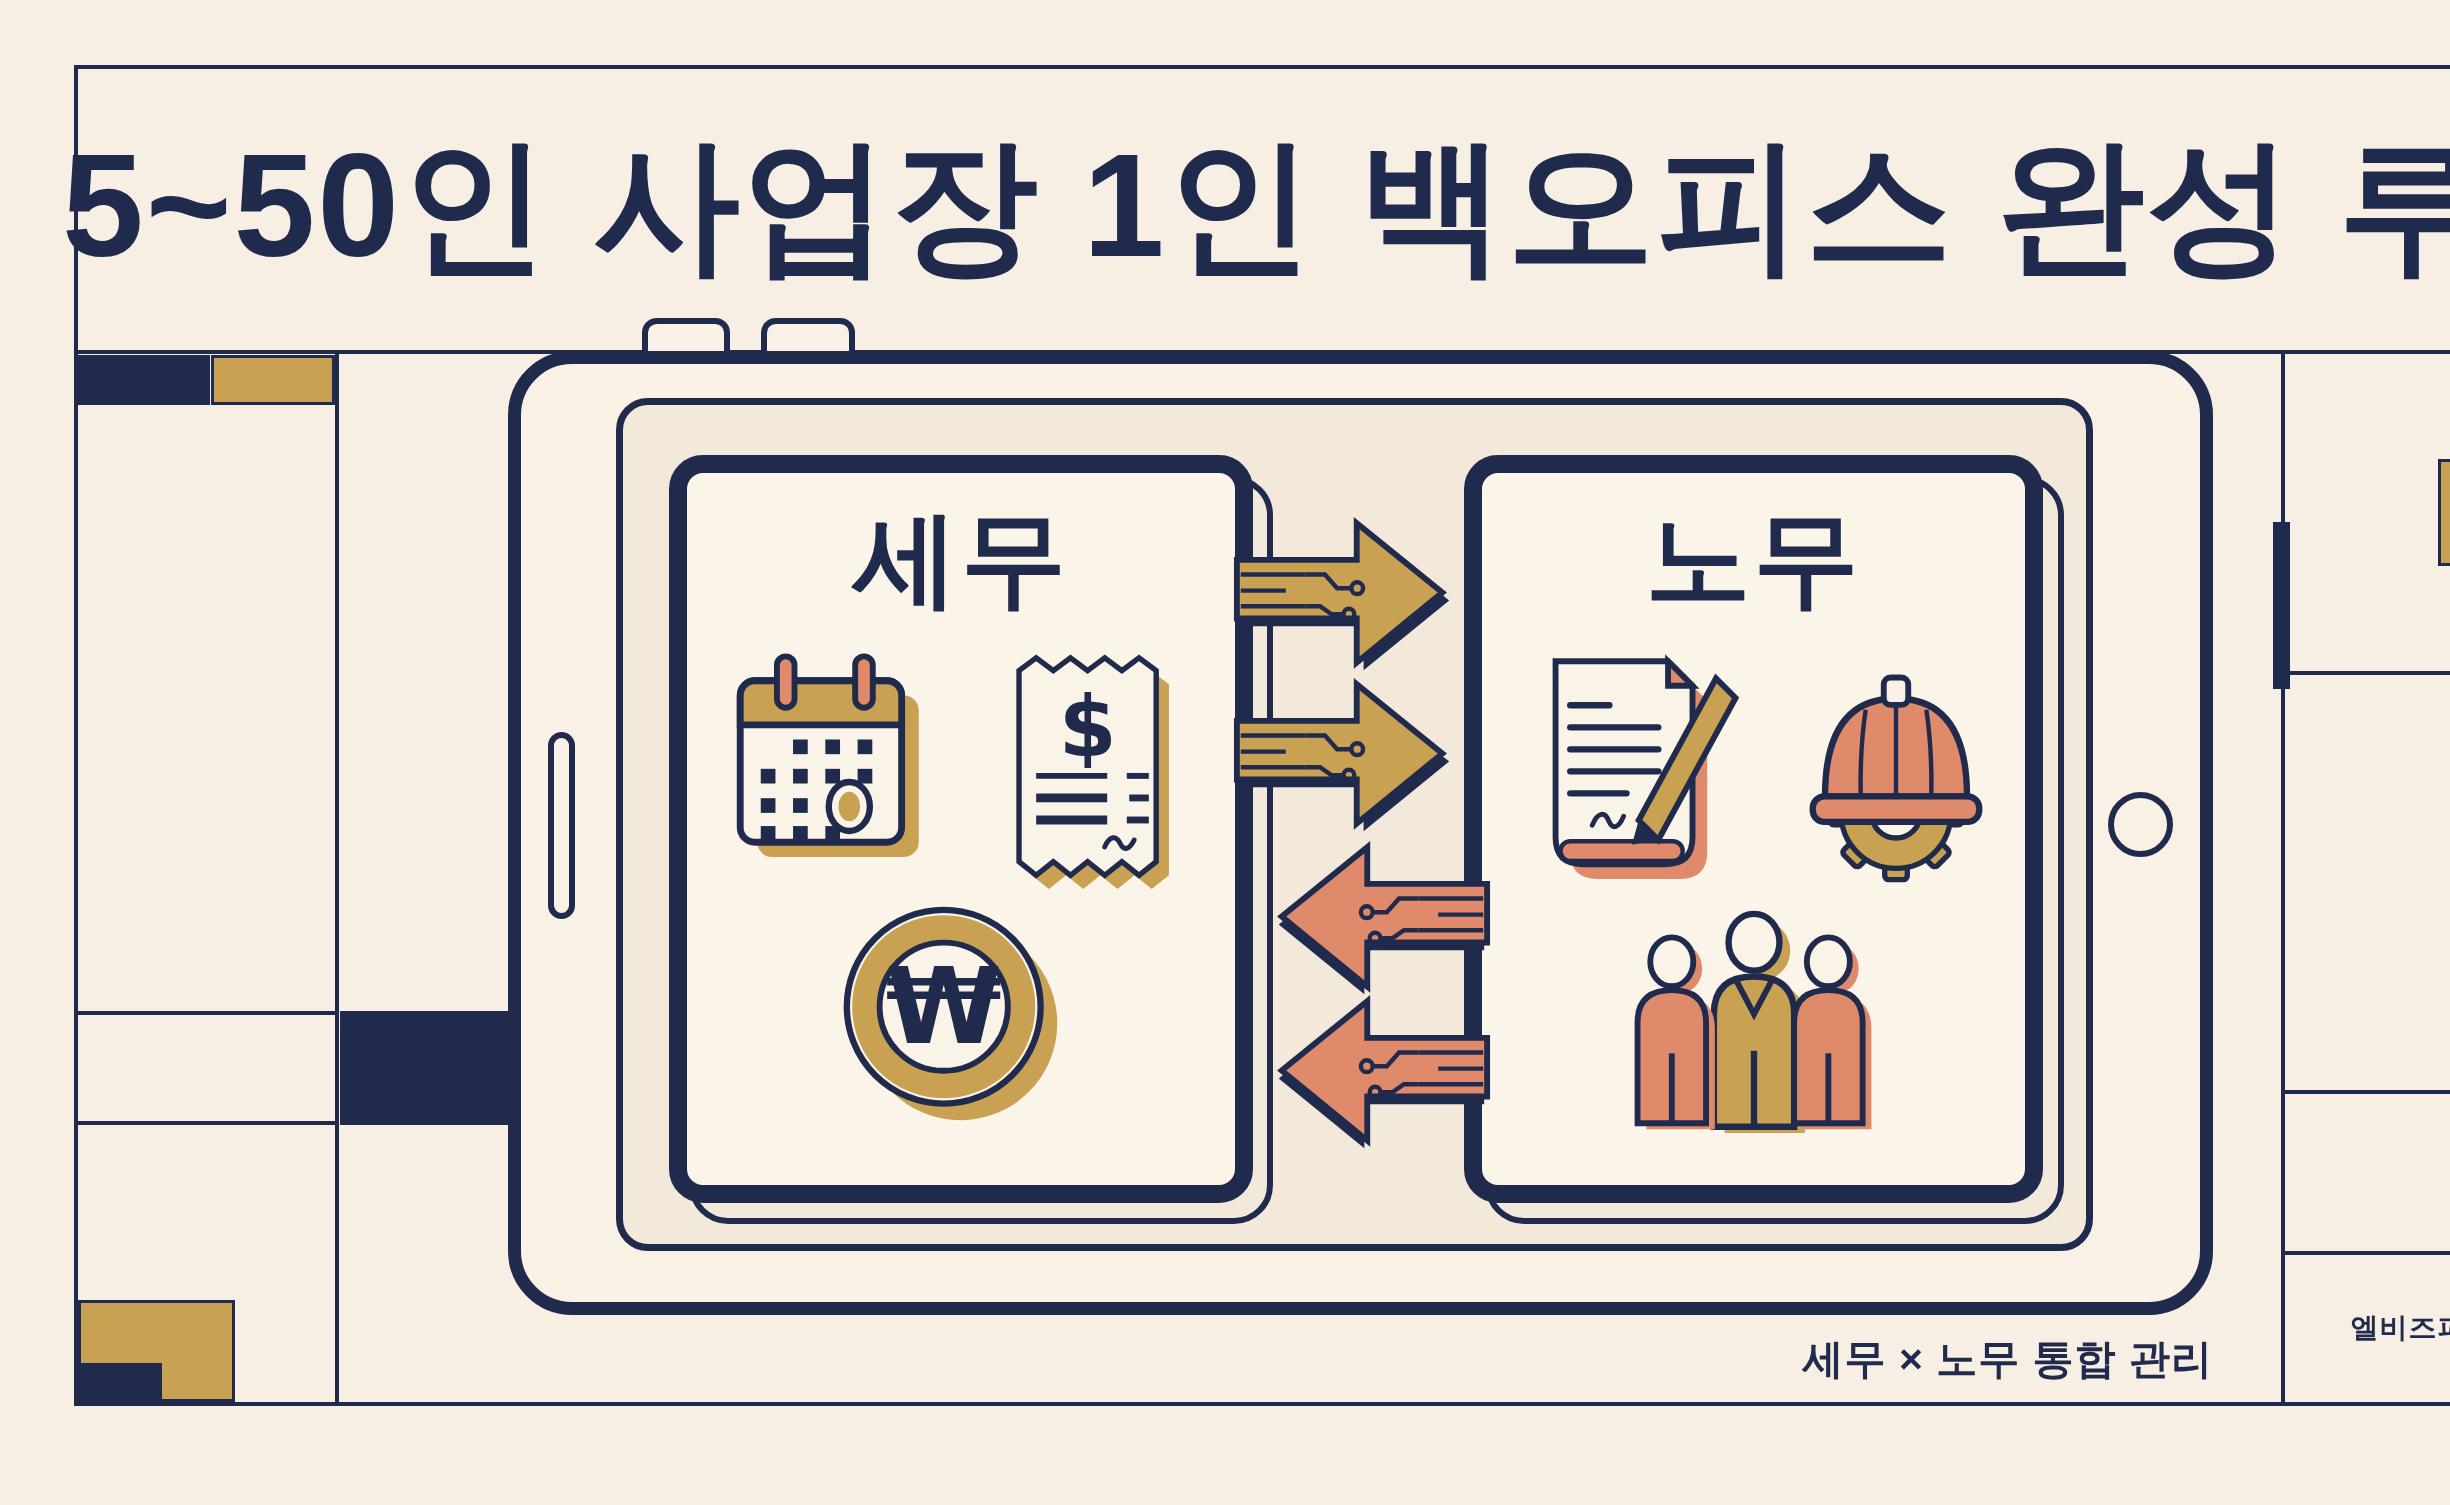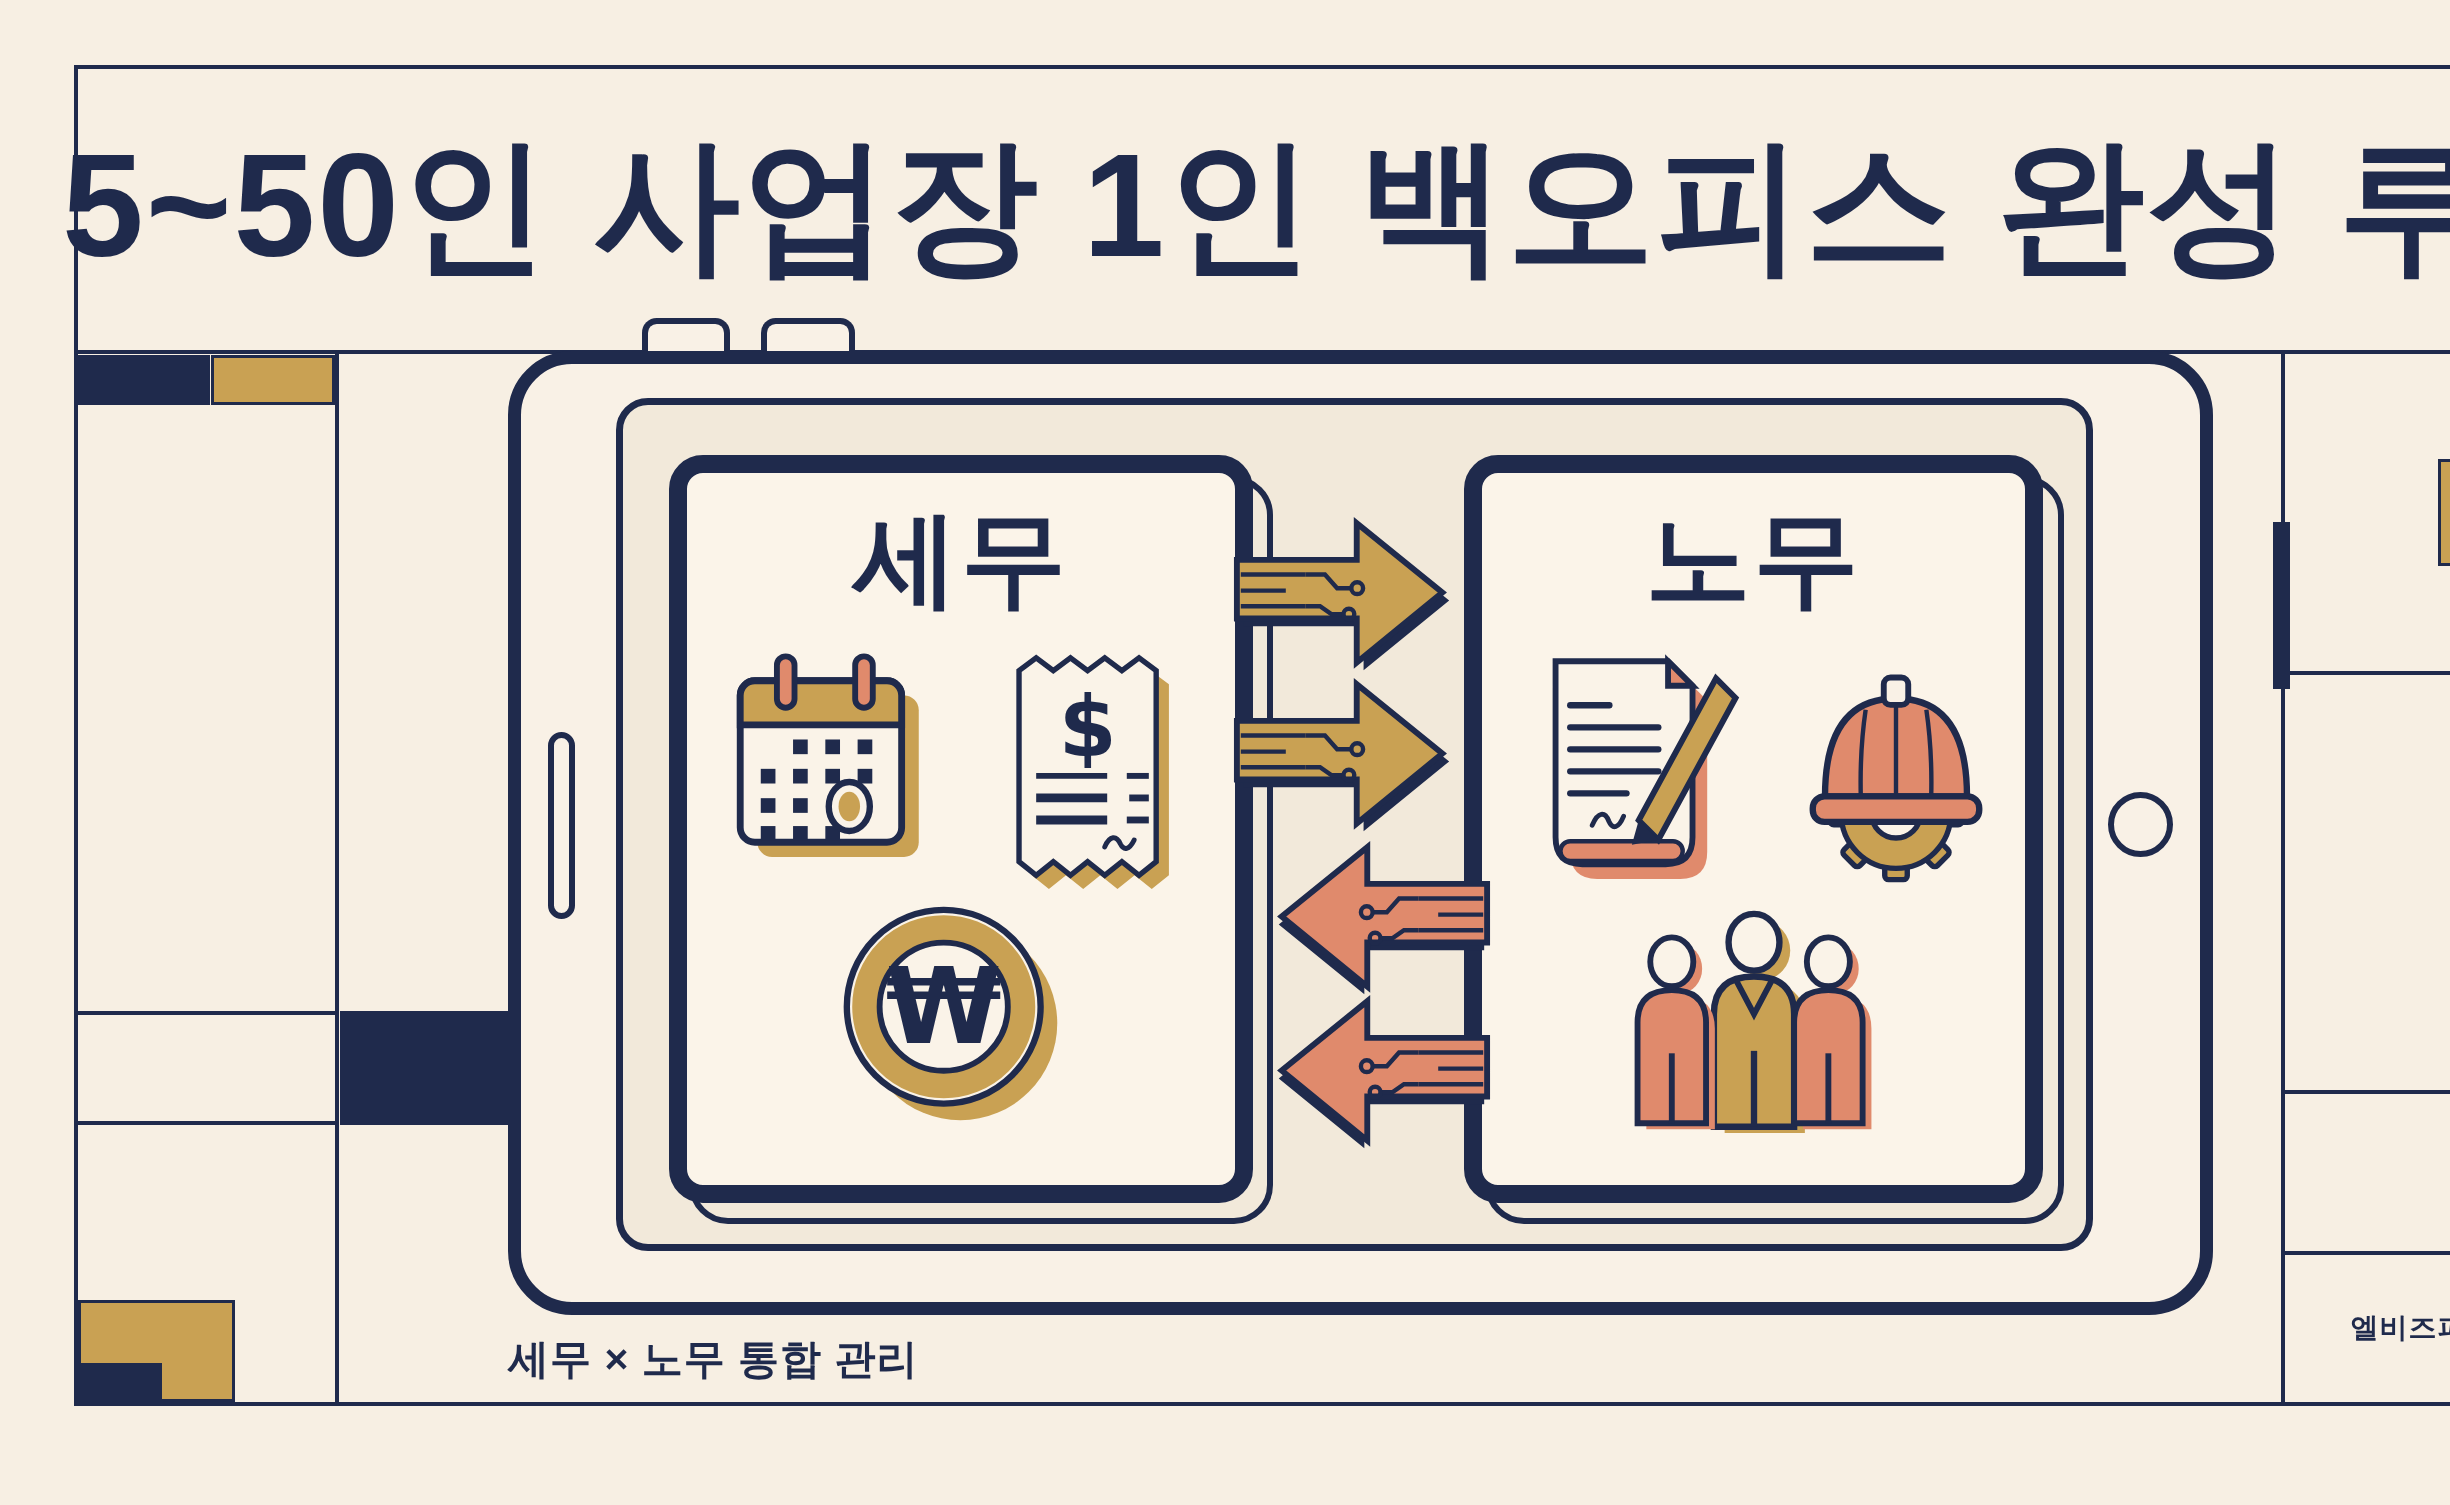--- a/index.html
+++ b/index.html
@@ -24,21 +24,21 @@
     border-radius:14.7px 14.7px 0 0;background:var(--tablet);box-sizing:border-box;}
   #side-button{left:548px;top:732px;width:26.5px;height:187px;border:6.4px solid var(--navy);
     border-radius:14.7px;background:var(--tablet);box-sizing:border-box;}
   #screen{left:616px;top:398px;width:1477px;height:853px;border:7.4px solid var(--navy);
     border-radius:32px;background:var(--screen);box-sizing:border-box;}
   #camera-dot{left:2108px;top:792px;width:65px;height:65px;border:6.9px solid var(--navy);
     border-radius:50%;background:var(--tablet);box-sizing:border-box;}
   .card{border:18.6px solid var(--navy);border-radius:34px;background:var(--panel);box-sizing:border-box;}
   .card-shadow{border:6.9px solid var(--navy);border-radius:39px;box-sizing:border-box;}
   .panel-label{font-size:105px;font-weight:800;text-align:center;letter-spacing:2.9px;}
-  #tagline{left:508px;top:1332px;width:1705px;text-align:left;font-size:41px;font-weight:700;letter-spacing:1px;}
+  #tagline{left:508px;top:1332px;width:1705px;text-align:right;font-size:41px;font-weight:700;letter-spacing:1px;}
   #brand-cell{left:2285px;top:1254px;width:334px;height:147px;display:flex;align-items:center;justify-content:center;}
   #brand-cell .b{font-size:28px;font-weight:700;letter-spacing:1px;}
   svg{display:block;overflow:visible;}
   svg text{font-family:"DejaVu Sans","Liberation Sans",sans-serif;}
 </style>
 </head>
 <body>
 
 <div id="canvas">
 

